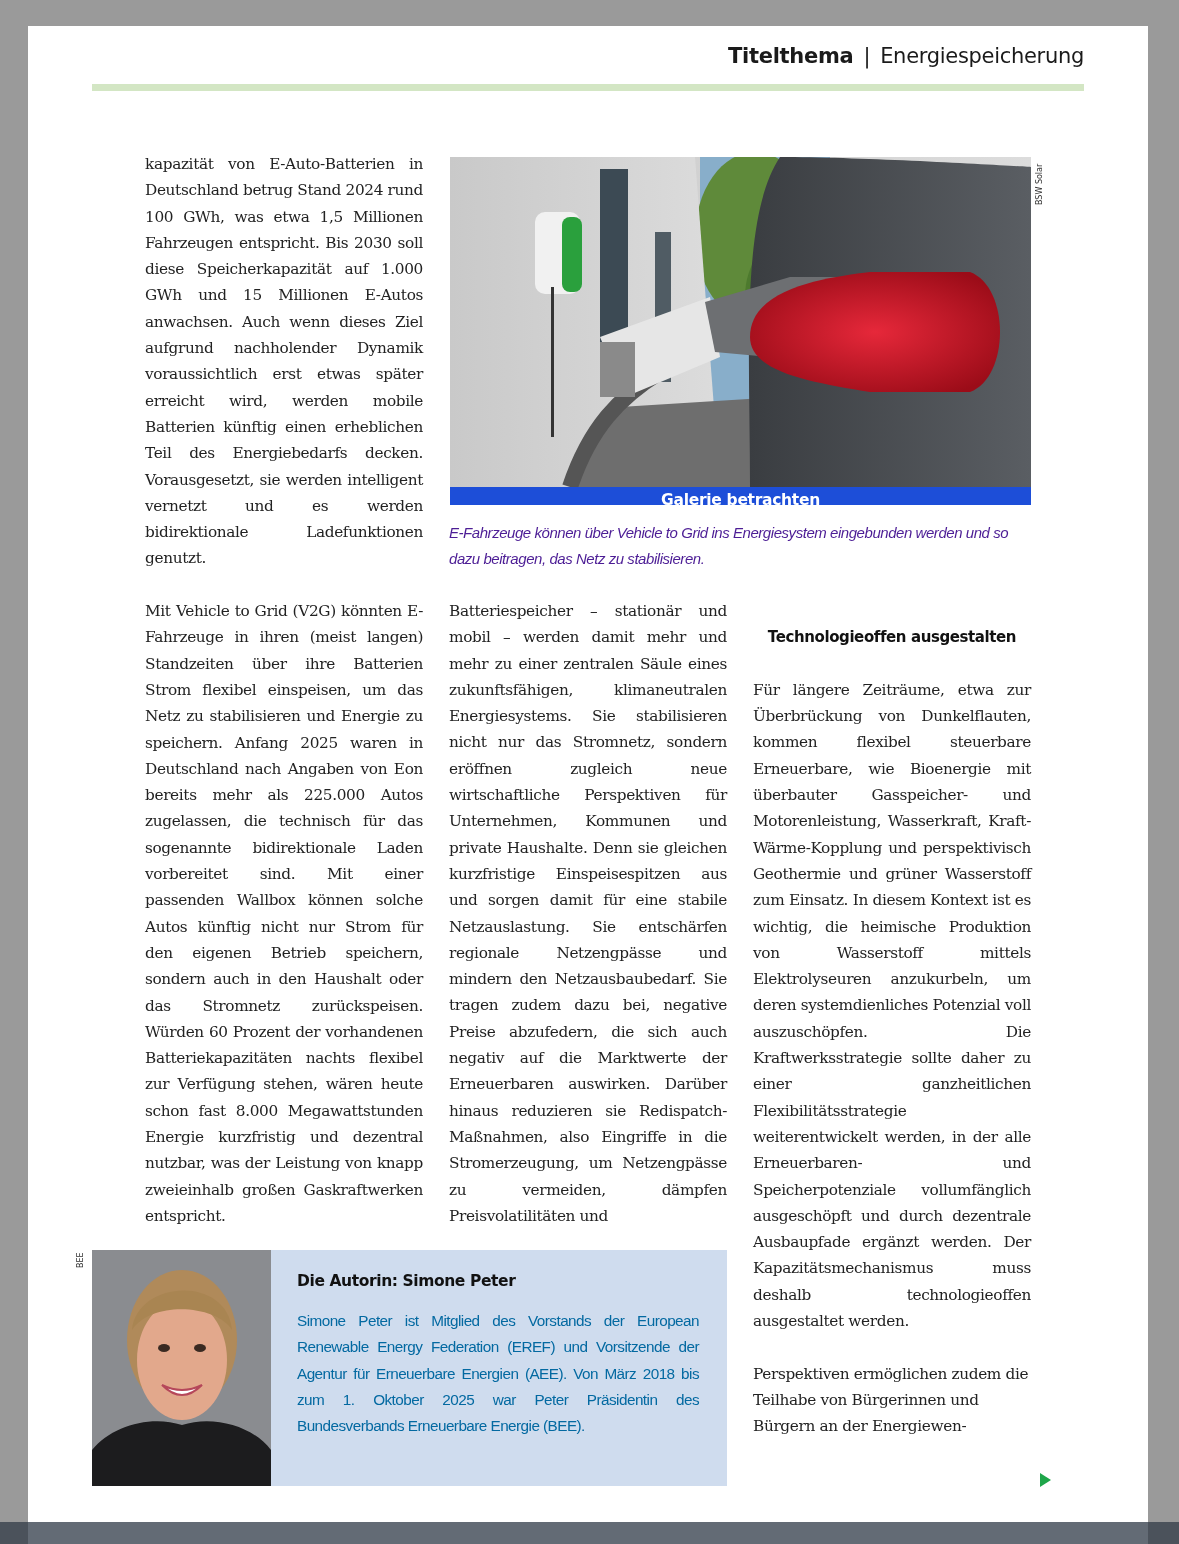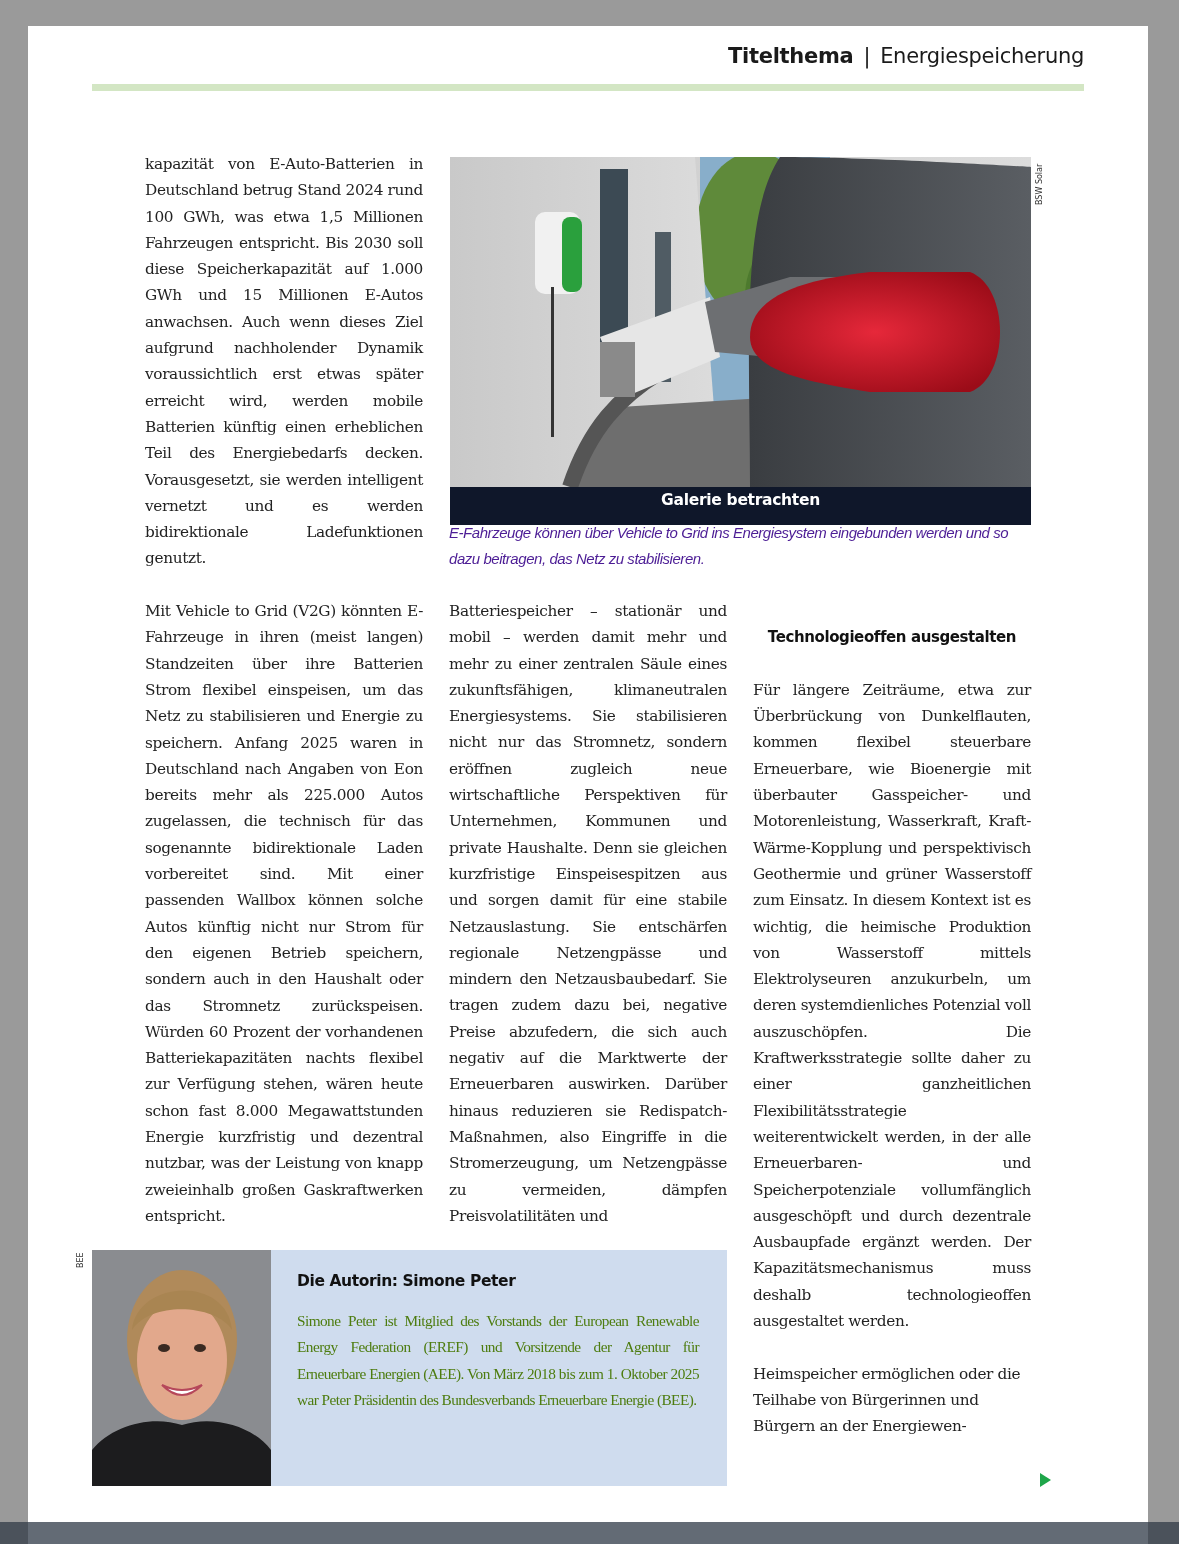--- a/index.html
+++ b/index.html
@@ -16,31 +16,31 @@
 
   .col { position:absolute; font-family:"DejaVu Serif", serif; font-size:15.3px; line-height:26.3px; color:#222; text-align:justify; letter-spacing:-0.35px; }
   .col p { margin:0; }
   .col1 { left:145px; top:151px; width:278px; }
   .col2 { left:449px; top:598px; width:278px; }
   .col3 { left:753px; top:598px; width:278px; }
   .gap { height:26.3px; }
   .subhead { font-family:"DejaVu Sans", sans-serif; font-weight:bold; font-size:15px; letter-spacing:-0.4px; color:#111; text-align:center; }
 
   .photo { position:absolute; left:450px; top:157px; width:581px; height:330px; overflow:hidden; }
-  .gallery-btn { position:absolute; left:450px; top:487px; width:581px; height:38px; background:#0f172a; color:#fff; font-family:"DejaVu Sans", sans-serif; font-weight:bold; font-size:15.5px; text-align:center; line-height:26px; letter-spacing:-0.3px; cursor:pointer; }
+  .gallery-btn { position:absolute; left:450px; top:487px; width:581px; height:18px; background:#1d4ed8; color:#fff; font-family:"DejaVu Sans", sans-serif; font-weight:bold; font-size:15.5px; text-align:center; line-height:26px; letter-spacing:-0.3px; cursor:pointer; }
   .credit { position:absolute; font-family:"DejaVu Sans", sans-serif; font-size:8px; color:#333; transform:rotate(-90deg); transform-origin:left top; white-space:nowrap; }
   .credit-photo { left:1035px; top:205px; }
   .credit-portrait { left:76px; top:1268px; }
   .caption { position:absolute; left:449px; top:520px; width:590px; font-family:Liberation Sans, sans-serif; font-style:italic; font-size:15px; line-height:26px; color:#4c1d95; letter-spacing:-0.45px; }
 
   .author-box { position:absolute; left:92px; top:1250px; width:635px; height:236px; }
   .portrait { position:absolute; left:0; top:0; width:179px; height:236px; overflow:hidden; }
   .bio { position:absolute; left:179px; top:0; width:456px; height:236px; background:#cfdcee; }
   .bio-title { position:absolute; left:26px; top:22px; font-family:"DejaVu Sans", sans-serif; font-weight:bold; font-size:15.5px; color:#111; letter-spacing:-0.4px; }
-  .bio-text { position:absolute; left:26px; top:58px; width:402px; font-family:Liberation Serif, serif; font-size:15.3px; line-height:26.3px; color:#4d7c0f; text-align:justify; letter-spacing:-0.55px; }
+  .bio-text { position:absolute; left:26px; top:58px; width:402px; font-family:Liberation Sans, sans-serif; font-size:15.3px; line-height:26.3px; color:#0369a1; text-align:justify; letter-spacing:-0.55px; }
 
   .continue-arrow { position:absolute; left:1040px; top:1473px; width:0; height:0; border-top:7px solid transparent; border-bottom:7px solid transparent; border-left:11px solid #1fa64a; cursor:pointer; }
 </style>
 </head>
 <body>
 
 <div class="page">
 </div>
 
 <div class="header">
@@ -96,21 +96,21 @@
 <div class="col col2">
   <p>Batteriespeicher – stationär und mobil – werden damit mehr und mehr zu einer zentralen Säule eines zukunftsfähigen, klimaneutralen Energiesystems. Sie stabilisieren nicht nur das Stromnetz, sondern eröffnen zugleich neue wirtschaftliche Perspektiven für Unternehmen, Kommunen und private Haushalte. Denn sie gleichen kurzfristige Einspeisespitzen aus und sorgen damit für eine stabile Netzauslastung. Sie entschärfen regionale Netzengpässe und mindern den Netzausbaubedarf. Sie tragen zudem dazu bei, negative Preise abzufedern, die sich auch negativ auf die Marktwerte der Erneuerbaren auswirken. Darüber hinaus reduzieren sie Redispatch-Maßnahmen, also Eingriffe in die Stromerzeugung, um Netzengpässe zu vermeiden, dämpfen Preisvolatilitäten und</p>
 </div>
 
 <div class="col col3">
   <div class="gap"></div>
   <p class="subhead">Technologieoffen ausgestalten</p>
   <div class="gap"></div>
   <p>Für längere Zeiträume, etwa zur Überbrückung von Dunkelflauten, kommen flexibel steuerbare Erneuerbare, wie Bioenergie mit überbauter Gasspeicher- und Motorenleistung, Wasserkraft, Kraft-Wärme-Kopplung und perspektivisch Geothermie und grüner Wasserstoff zum Einsatz. In diesem Kontext ist es wichtig, die heimische Produktion von Wasserstoff mittels Elektrolyseuren anzukurbeln, um deren systemdienliches Potenzial voll auszuschöpfen. Die Kraftwerksstrategie sollte daher zu einer ganzheitlichen Flexibilitätsstrategie weiterentwickelt werden, in der alle Erneuerbaren- und Speicherpotenziale vollumfänglich ausgeschöpft und durch dezentrale Ausbaupfade ergänzt werden. Der Kapazitätsmechanismus muss deshalb technologieoffen ausgestaltet werden.</p>
   <div class="gap"></div>
-  <p style="text-align:left;">Heimspeicher ermöglichen oder die Teilhabe von Bürgerinnen und Bürgern an der Energiewen-</p>
+  <p style="text-align:left;">Perspektiven ermöglichen zudem die Teilhabe von Bürgerinnen und Bürgern an der Energiewen-</p>
 </div>
 <div class="continue-arrow"></div>
 
 <div class="credit credit-portrait">BEE</div>
 <div class="author-box">
   <div class="portrait">
     <svg width="179" height="236" viewBox="0 0 179 236">
       <rect width="179" height="236" fill="#8a8c90"></rect>
       <ellipse cx="90" cy="90" rx="55" ry="70" fill="#b08a5a"></ellipse>
       <ellipse cx="90" cy="110" rx="45" ry="60" fill="#e2a88c"></ellipse>

